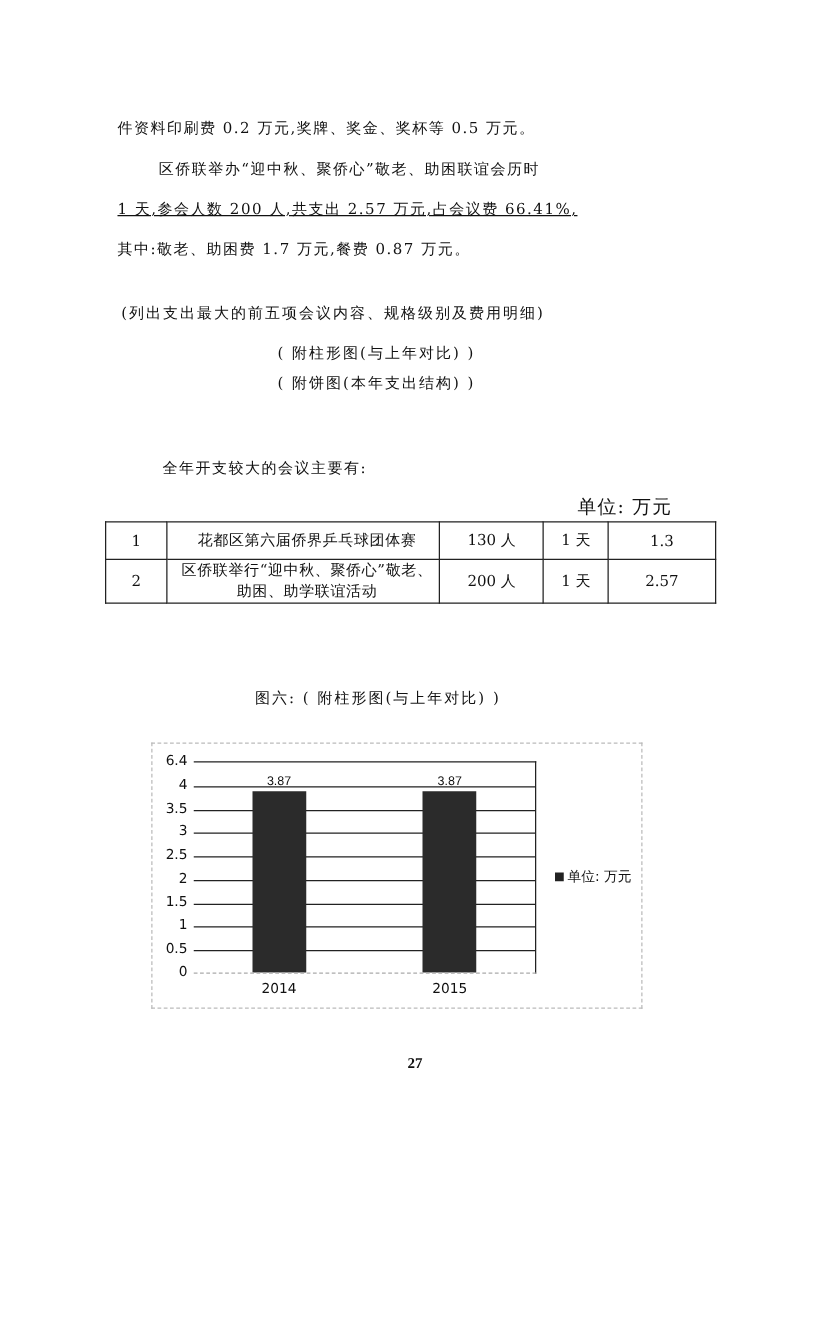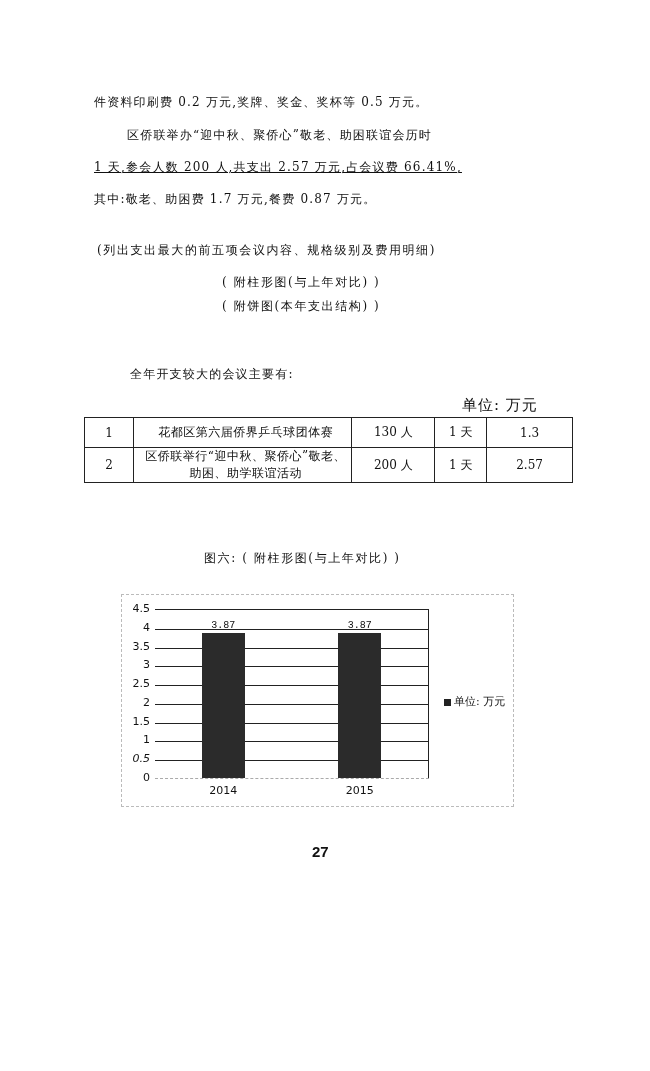--- a/index.html
+++ b/index.html
@@ -15,25 +15,25 @@
   table.meet td { font-size:12px; }
   table.meet td.name { text-align:center; padding-left:6px; line-height:17px; letter-spacing:0.5px; }
   .chart-frame { position:absolute; left:121px; top:594px; width:391px; height:211px;
                  border:1px dashed #bbb; }
   .plot { position:absolute; left:155px; top:609px; width:273px; height:169px;
           border-right:1.5px solid #222; border-top:1.5px solid #222; }
   .gridline { position:absolute; left:0; width:100%; height:0; border-top:1.5px solid #222; }
   .ytick { position:absolute; left:124px; width:26px; text-align:right;
            font-family:"DejaVu Sans", sans-serif; font-size:11px; }
   .bar { position:absolute; background:#2b2b2b; }
-  .barlabel { position:absolute; font-family:Liberation Mono, monospace; font-size:10px; text-align:center; width:50px; }
+  .barlabel { position:absolute; font-family:Liberation Sans, sans-serif; font-size:10px; text-align:center; width:50px; }
   .xlabel { position:absolute; font-family:"DejaVu Sans", sans-serif; font-size:11px; text-align:center; width:50px; }
   .legend { position:absolute; left:444px; top:694px; font-size:11px; font-family:"DejaVu Sans", sans-serif; white-space:nowrap; }
   .legend-swatch { display:inline-block; width:7px; height:7px; background:#222; margin-right:3px; vertical-align:middle; }
-  .pagenum { position:absolute; left:312px; top:843px; font-family:Liberation Sans, sans-serif; font-weight:bold; font-size:15px; }
+  .pagenum { position:absolute; left:326px; top:843px; font-family:Liberation Serif, serif; font-weight:bold; font-size:12px; }
 </style>
 </head>
 <body>
 
 <div class="abs para" style="left:94px; top:94px;">件资料印刷费 0.2 万元,奖牌、奖金、奖杯等 0.5 万元。</div>
 <div class="abs para" style="left:127px; top:127px;">区侨联举办“迎中秋、聚侨心”敬老、助困联谊会历时</div>
 <div class="abs para" style="left:94px; top:159px;text-decoration:underline;">1 天,参会人数 200 人,共支出 2.57 万元,占会议费 66.41%,</div>
 <div class="abs para" style="left:94px; top:191px;">其中:敬老、助困费 1.7 万元,餐费 0.87 万元。</div>
 
 <div class="abs center-line" style="left:97px; top:242px;">(列出支出最大的前五项会议内容、规格级别及费用明细)</div>
@@ -77,29 +77,29 @@
     <div class="gridline" style="top: 131.444px;"></div>
     <div class="gridline" style="top: 112.667px;"></div>
     <div class="gridline" style="top: 93.8889px;"></div>
     <div class="gridline" style="top: 75.1111px;"></div>
     <div class="gridline" style="top: 56.3333px;"></div>
     <div class="gridline" style="top: 37.5556px;"></div>
     <div class="gridline" style="top: 18.7778px;"></div>
   </div>
 <div id="yticks">
     <div class="ytick" style="top: 771px;">0</div>
-    <div class="ytick" style="top: 752.222px; font-style: italic;">0.5</div>
+    <div class="ytick" style="top: 752.222px;">0.5</div>
     <div class="ytick" style="top: 733.444px;">1</div>
     <div class="ytick" style="top: 714.667px;">1.5</div>
     <div class="ytick" style="top: 695.889px;">2</div>
     <div class="ytick" style="top: 677.111px;">2.5</div>
     <div class="ytick" style="top: 658.333px;">3</div>
     <div class="ytick" style="top: 639.556px;">3.5</div>
     <div class="ytick" style="top: 620.778px;">4</div>
-    <div class="ytick" style="top: 602px;">4.5</div>
+    <div class="ytick" style="top: 602px;">6.4</div>
   </div>
 <div id="bars">
     <div class="bar" style="left: 201.75px; top: 632.66px; width: 43px; height: 145.34px; background: rgb(43, 43, 43);"></div>
     <div class="barlabel" style="left: 198.25px; top: 619.66px;">3.87</div>
     <div class="xlabel" style="left: 198.25px; top: 784px;">2014</div>
     <div class="bar" style="left: 338.25px; top: 632.66px; width: 43px; height: 145.34px; background: rgb(43, 43, 43);"></div>
     <div class="barlabel" style="left: 334.75px; top: 619.66px;">3.87</div>
     <div class="xlabel" style="left: 334.75px; top: 784px;">2015</div>
   </div>
 <div class="legend">

